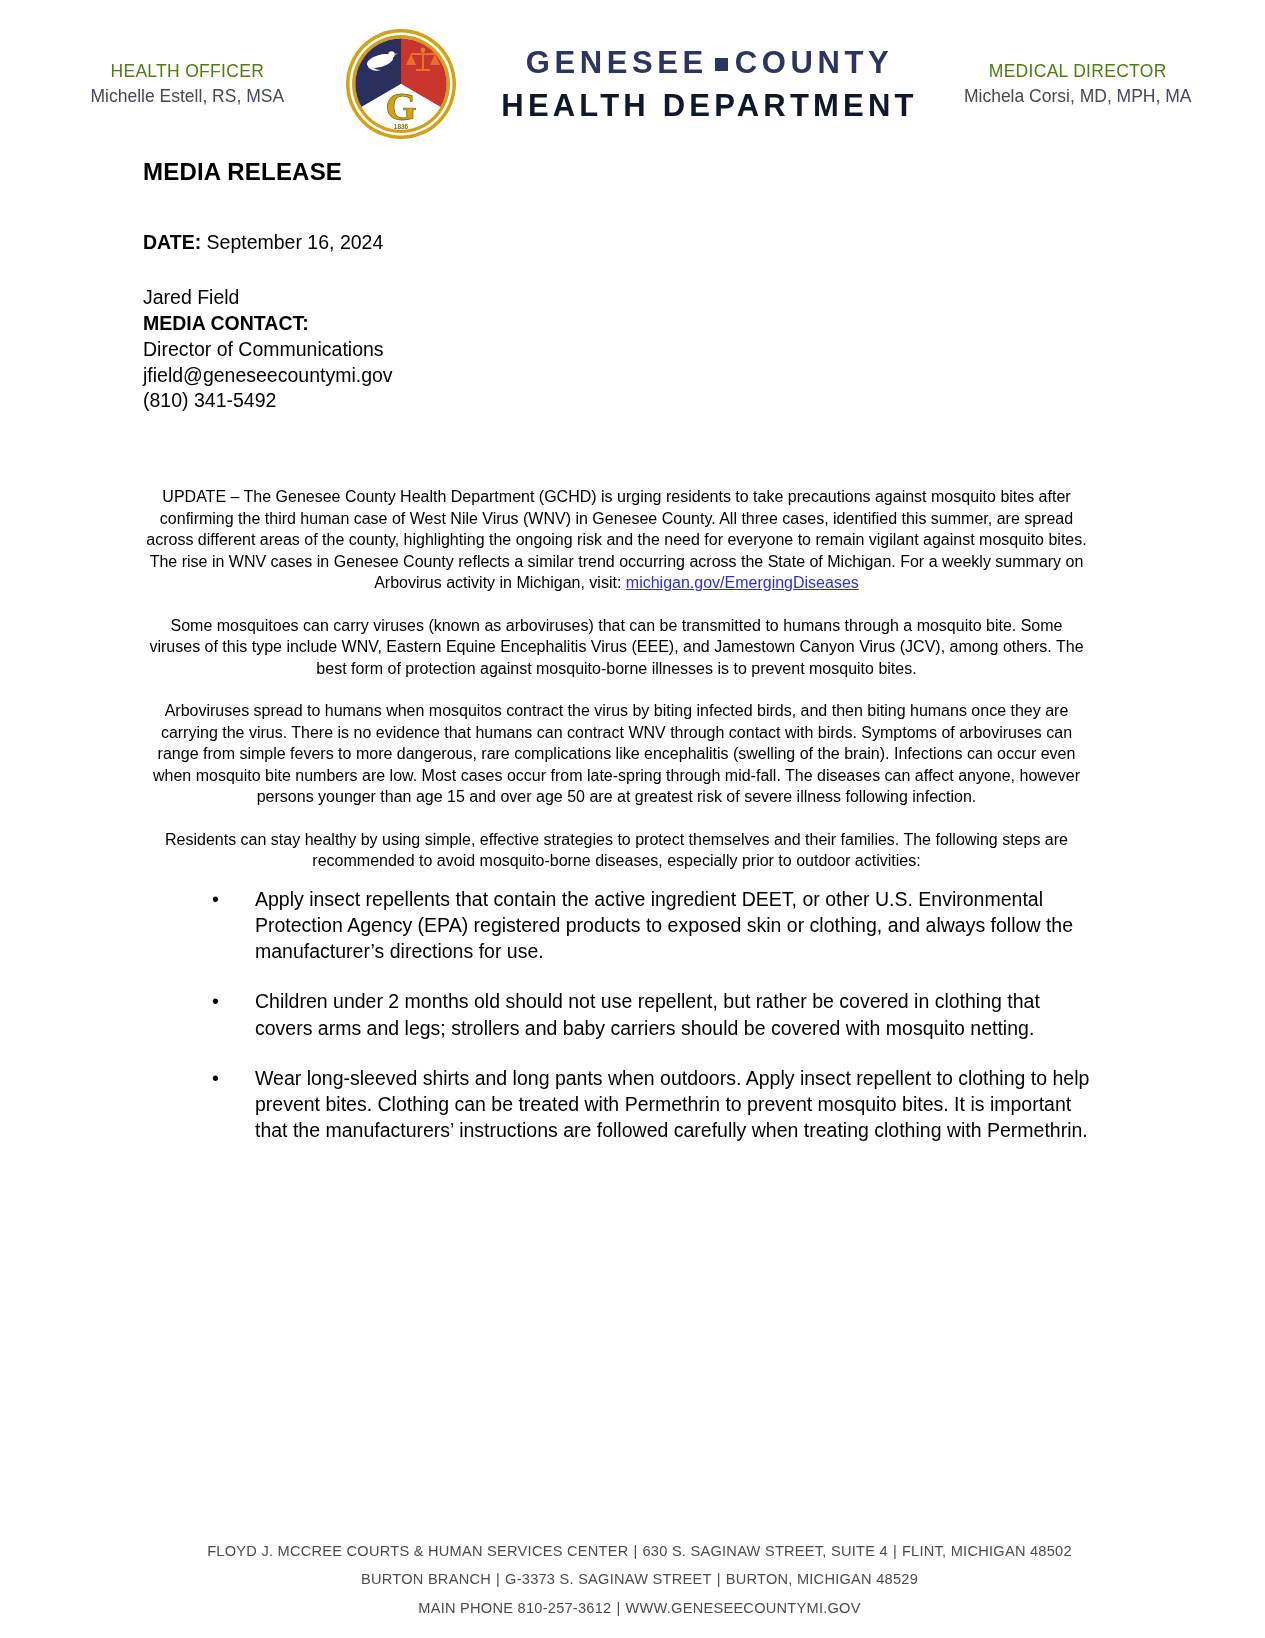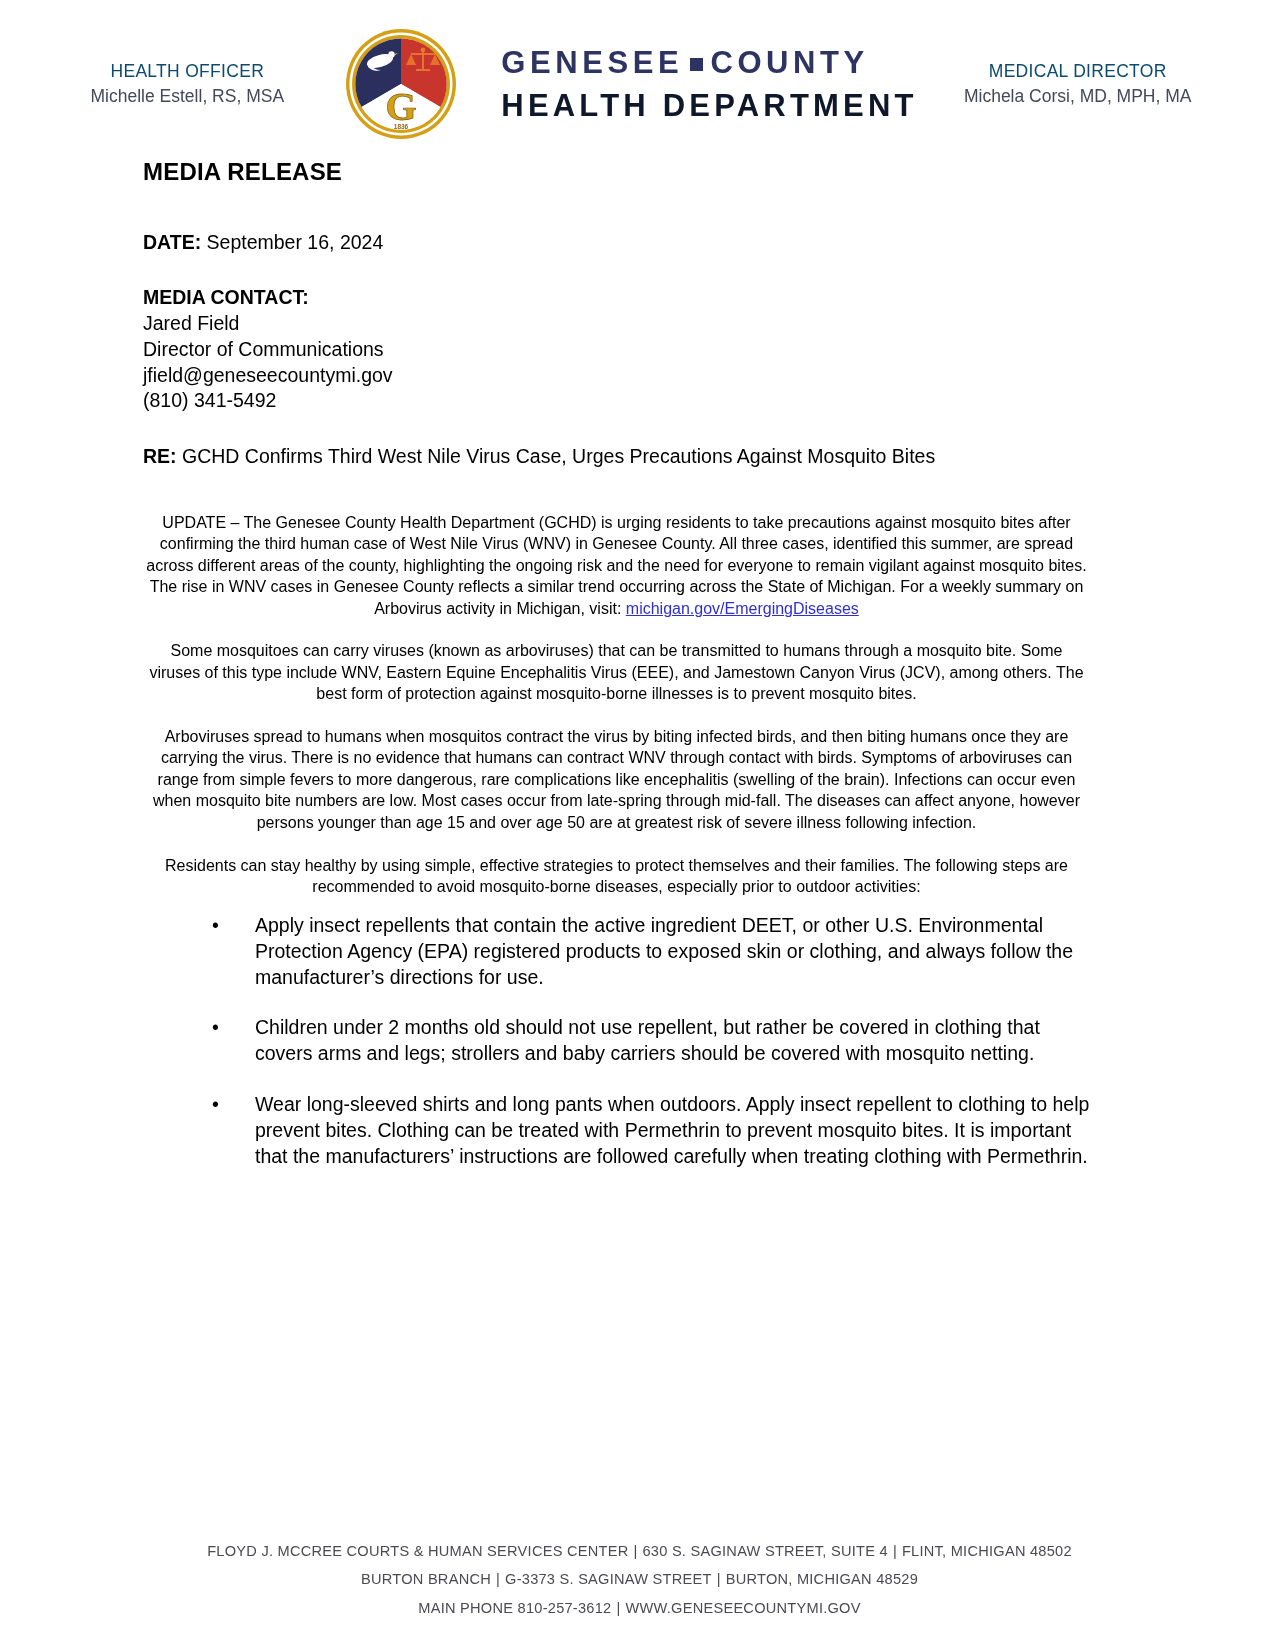--- a/index.html
+++ b/index.html
@@ -37,21 +37,21 @@
     flex: 0 0 300px;
     text-align: center;
     color: #3b3f55;
     line-height: 1.3;
   }
   .lh-left { margin-right: 8px; }
   .lh-right { margin-left: 10px; }
   .lh-role {
     font-size: 17.5px;
     letter-spacing: 0.3px;
-    color: #0c4a6e;
+    color: #4d7c0f;
   }
   .lh-name {
     font-size: 17.5px;
     color: #44485c;
     margin-top: 2px;
   }
 
   .lh-center {
     display: flex;
     align-items: center;
@@ -62,21 +62,21 @@
   .seal {
     width: 112px;
     height: 112px;
     position: relative;
     flex: 0 0 112px;
   }
 
   .brand {
     display: flex;
     flex-direction: column;
-    align-items: flex-start;
+    align-items: center;
     margin-left: 28px;
   }
   .brand-line1 {
     font-size: 31px;
     letter-spacing: 4.6px;
     color: #2e3461;
     font-weight: bold;
     white-space: nowrap;
     line-height: 1.08;
   }
@@ -242,32 +242,28 @@
 
     <div class="sp-42"></div>
 
     <div class="contact-line">
       <span class="label">DATE:</span>
       <span>September 16, 2024</span>
     </div>
 
     <div class="sp-30"></div>
 
+    <div class="contact-line">Jared Field</div>
     <div class="contact-line label">MEDIA CONTACT:</div>
-    <div class="contact-line">Jared Field</div>
     <div class="contact-line">Director of Communications</div>
     <div class="contact-line">jfield@geneseecountymi.gov</div>
     <div class="contact-line">(810) 341-5492</div>
 
     <div class="sp-30"></div>
 
-    <div class="contact-line">
-      <span class="label">RE:</span>
-      <span>GCHD Confirms Third West Nile Virus Case, Urges Precautions Against Mosquito Bites</span>
-    </div>
 
     <div class="sp-42"></div>
 
     <p class="para"><span>UPDATE – The Genesee County Health Department (GCHD) is urging residents to take precautions against mosquito bites after confirming the third human case of West Nile Virus (WNV) in Genesee County. All three cases, identified this summer, are spread across different areas of the county, highlighting the ongoing risk and the need for everyone to remain vigilant against mosquito bites. The rise in WNV cases in Genesee County reflects a similar trend occurring across the State of Michigan. For a weekly summary on Arbovirus activity in Michigan, visit: </span><a class="link" href="#">michigan.gov/EmergingDiseases</a></p>
 
     <p class="para">Some mosquitoes can carry viruses (known as arboviruses) that can be transmitted to humans through a mosquito bite. Some viruses of this type include WNV, Eastern Equine Encephalitis Virus (EEE), and Jamestown Canyon Virus (JCV), among others. The best form of protection against mosquito-borne illnesses is to prevent mosquito bites.</p>
 
     <p class="para">Arboviruses spread to humans when mosquitos contract the virus by biting infected birds, and then biting humans once they are carrying the virus. There is no evidence that humans can contract WNV through contact with birds. Symptoms of arboviruses can range from simple fevers to more dangerous, rare complications like encephalitis (swelling of the brain). Infections can occur even when mosquito bite numbers are low. Most cases occur from late-spring through mid-fall. The diseases can affect anyone, however persons younger than age 15 and over age 50 are at greatest risk of severe illness following infection.</p>
 
     <p class="para tight">Residents can stay healthy by using simple, effective strategies to protect themselves and their families. The following steps are recommended to avoid mosquito-borne diseases, especially prior to outdoor activities:</p>

